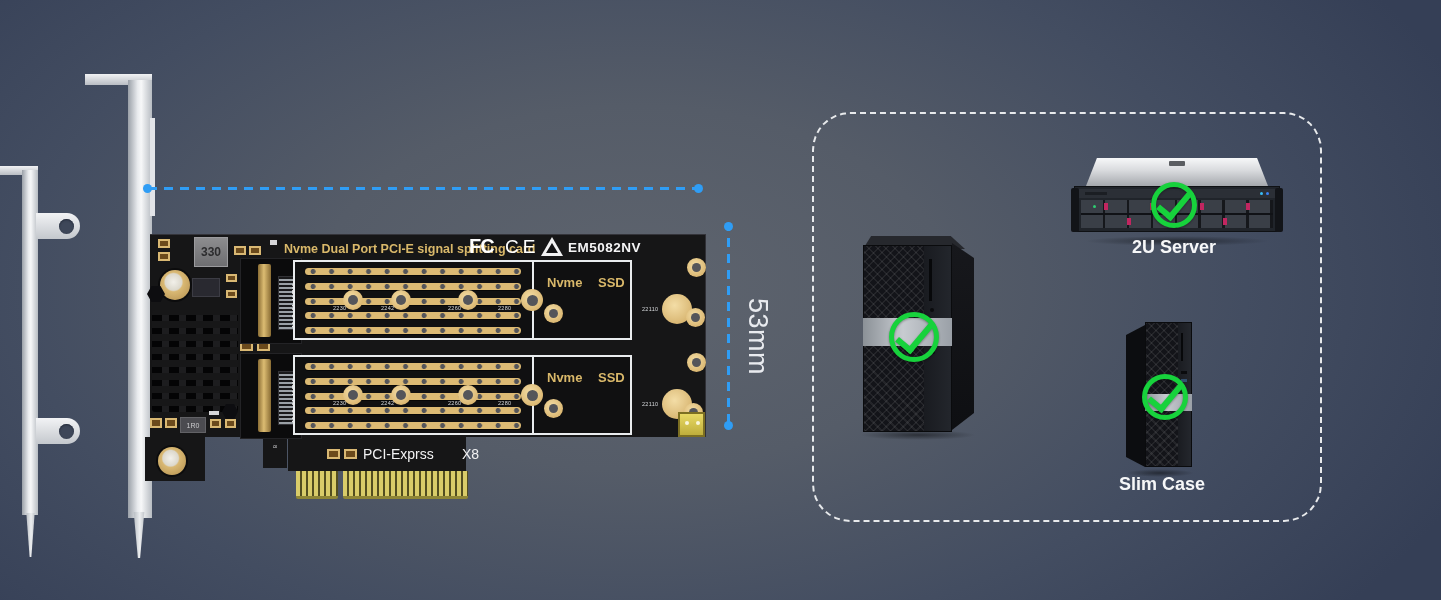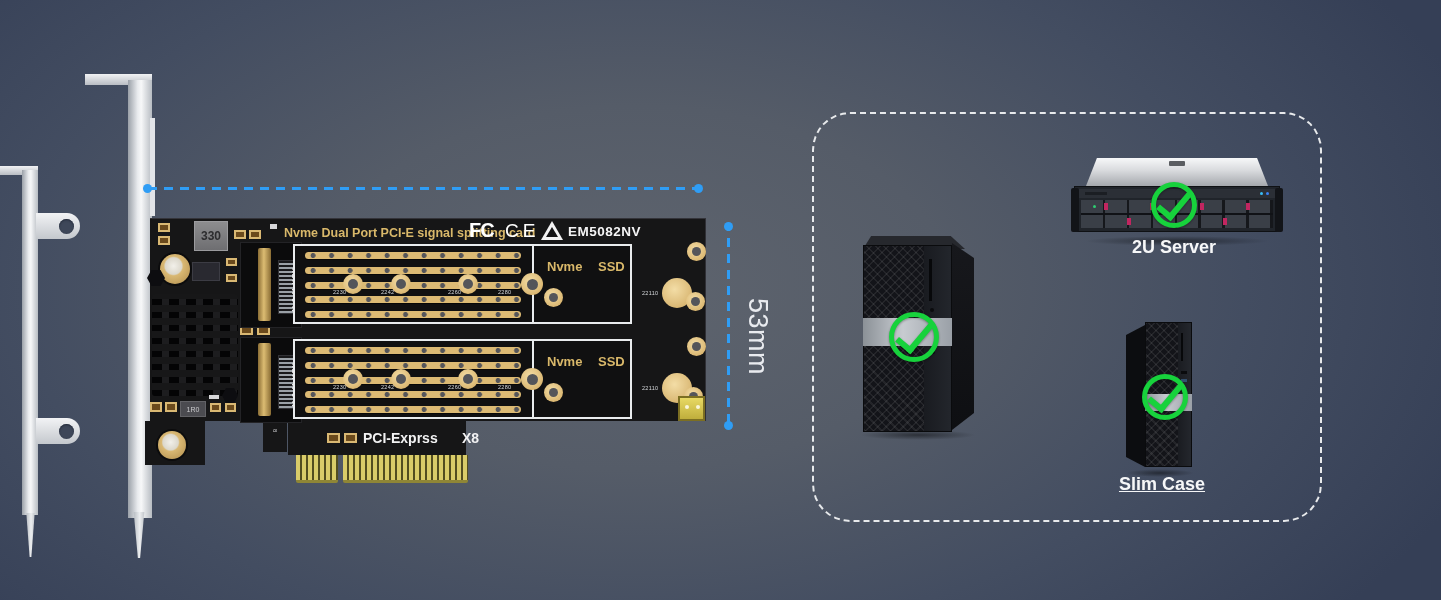--- a/index.html
+++ b/index.html
@@ -48,21 +48,21 @@
   .pwr-dot{position:absolute;width:4px;height:4px;border-radius:50%;background:#faf6da;top:7px;}
   .mini-white{background:#d7d7d9;}
   .grey-chip{background:#4b4b50;border:1px solid #626266;color:#c9c9cc;font-size:7px;display:flex;align-items:center;justify-content:center;}
 
   .cert-fcc{font-size:20px;font-weight:800;color:#fff;letter-spacing:-1px;}
   .cert-ce{font-size:19px;font-weight:400;color:#fff;letter-spacing:4px;}
   .esd-tri{width:0;height:0;border-left:11px solid transparent;border-right:11px solid transparent;border-bottom:19px solid #f2f2f3;position:relative;}
   .esd-tri::after{content:"";position:absolute;left:-6px;top:6px;width:0;height:0;border-left:6px solid transparent;border-right:6px solid transparent;border-bottom:10px solid #131315;}
   .card-title{font-size:12.5px;font-weight:700;white-space:nowrap;}
   .card-model{font-size:13.5px;font-weight:700;color:#f4f4f5;letter-spacing:.5px;}
-  .pcie-text{font-size:14px;font-weight:700;color:#f2f2f3;white-space:nowrap;}
+  .pcie-text{font-size:14px;font-weight:400;color:#f2f2f3;white-space:nowrap;}
   .tab8-label{font-size:6px;color:#cfcfd2;writing-mode:vertical-rl;}
 
   
   .dash-h{height:3px;background:repeating-linear-gradient(90deg,#2f9df5 0 9px,rgba(0,0,0,0) 9px 16px);}
   .dash-v{width:3px;background:repeating-linear-gradient(0deg,#2f9df5 0 9px,rgba(0,0,0,0) 9px 16px);}
   .dot-blue{width:9px;height:9px;border-radius:50%;background:#2f9df5;}
   .dim-label{color:#e9ebef;font-size:27px;letter-spacing:.5px;}
   .dim-vert{writing-mode:vertical-rl;}
 
   
@@ -102,21 +102,21 @@
     <div class="abs tail-metal" style="left:25px;top:513px;width:11px;height:44px;"></div>
   </div>
 
   <div>
     <div class="abs lip-metal" style="left:85px;top:74px;width:67px;height:11px;"></div>
     <div class="abs bar-metal" style="left:128px;top:80px;width:24px;height:438px;"></div>
     <div class="abs" style="left:150px;top:118px;width:5px;height:98px;background:#e2e4e8;"></div>
     <div class="abs tail-metal" style="left:132px;top:512px;width:14px;height:46px;"></div>
   </div>
 
-  <div class="abs" style="left:150px;top:218px;width:556px;height:262px;">
+  <div class="abs" style="left:150px;top:234px;width:556px;height:262px;">
     <div class="abs pcb-bg card-shell" style="left:0;top:0;width:556px;height:203px;"></div>
     <div class="abs pcb-bg" style="left:138px;top:203px;width:178px;height:34px;"></div>
     <div class="abs pcb-bg" style="left:113px;top:203px;width:24px;height:31px;">
       <span class="tab8-label" style="position:absolute;left:9px;top:8px;">8</span>
     </div>
     <div class="abs pcb-bg" style="left:-5px;top:203px;width:60px;height:44px;">
       <div class="screw-ring" style="position:absolute;left:13px;top:10px;width:28px;height:28px;"></div>
     </div>
 
     <div class="abs fingers" style="left:146px;top:237px;width:42px;height:25px;"></div>
@@ -299,17 +299,17 @@
           <div style="position:absolute;left:3px;top:48px;width:6px;height:3px;background:#0a0b0d;"></div>
           <div style="position:absolute;left:3px;top:56px;width:6px;height:3px;background:#33506e;"></div>
         </div>
       </div>
       <div class="abs silver-band" style="left:19px;top:72px;width:47px;height:17px;"></div>
       <div class="abs shadow-ellipse" style="left:0;right:0;bottom:-5px;height:8px;"></div>
       <div class="abs check" style="left:16px;top:52px;width:46px;height:46px;">
         <div class="tick"></div>
       </div>
     </div>
-    <div class="abs case-label" style="left:290px;top:360px;width:116px;text-decoration:underline;">Slim Case</div>
+    <div class="abs case-label" style="left:290px;top:360px;width:116px;">Slim Case</div>
 
   </div>
 
 </div>
 
 </body></html>

